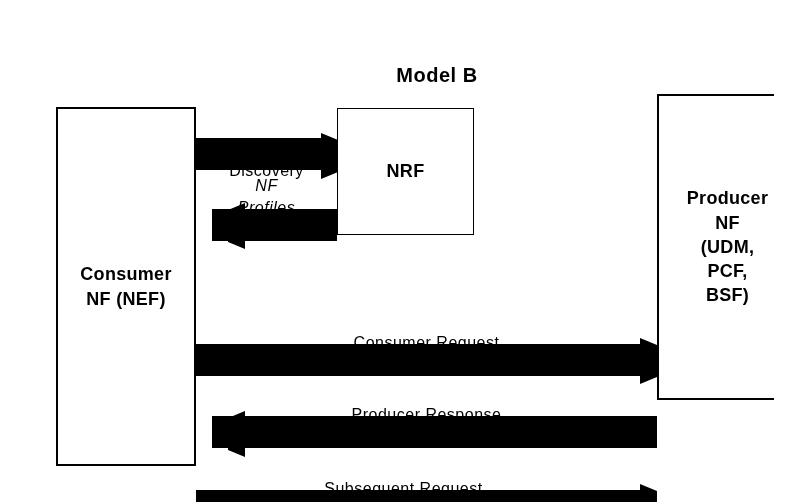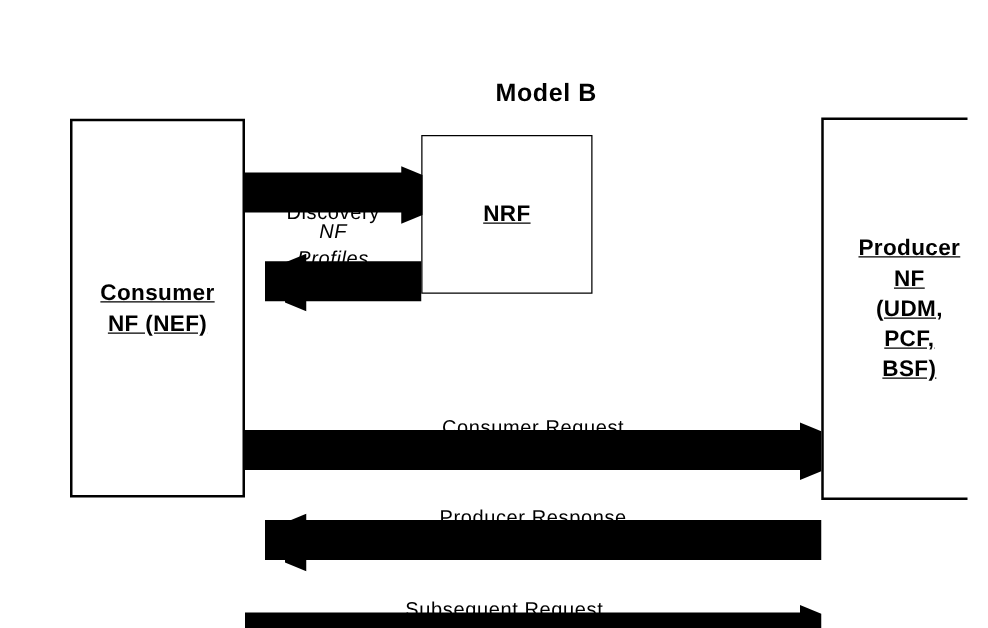--- a/index.html
+++ b/index.html
@@ -29,23 +29,22 @@
     border: 2px solid #000000;
     display: flex;
     align-items: center;
     justify-content: center;
     text-align: center;
     font-weight: bold;
     font-size: 18px;
     line-height: 1.35;
     letter-spacing: 0.3px;
     white-space: pre-line;
-    text-decoration: underline;
   }
-  #node-consumer { left: 24px;  top: 63px; width: 140px; height: 303px; text-align: center; }
+  #node-consumer { left: 24px;  top: 75px; width: 140px; height: 359px; text-align: center; }
   #node-nrf      { left: 305px; top: 76px; width: 137px; height: 127px; border-width: 1.5px; }
   #node-producer { left: 625px; top: 62px; width: 141px; height: 306px; }
 
   .arrow-line {
     position: absolute;
     height: 3px;
     background: #000000;
   }
   .arrow-head {
     position: absolute;

